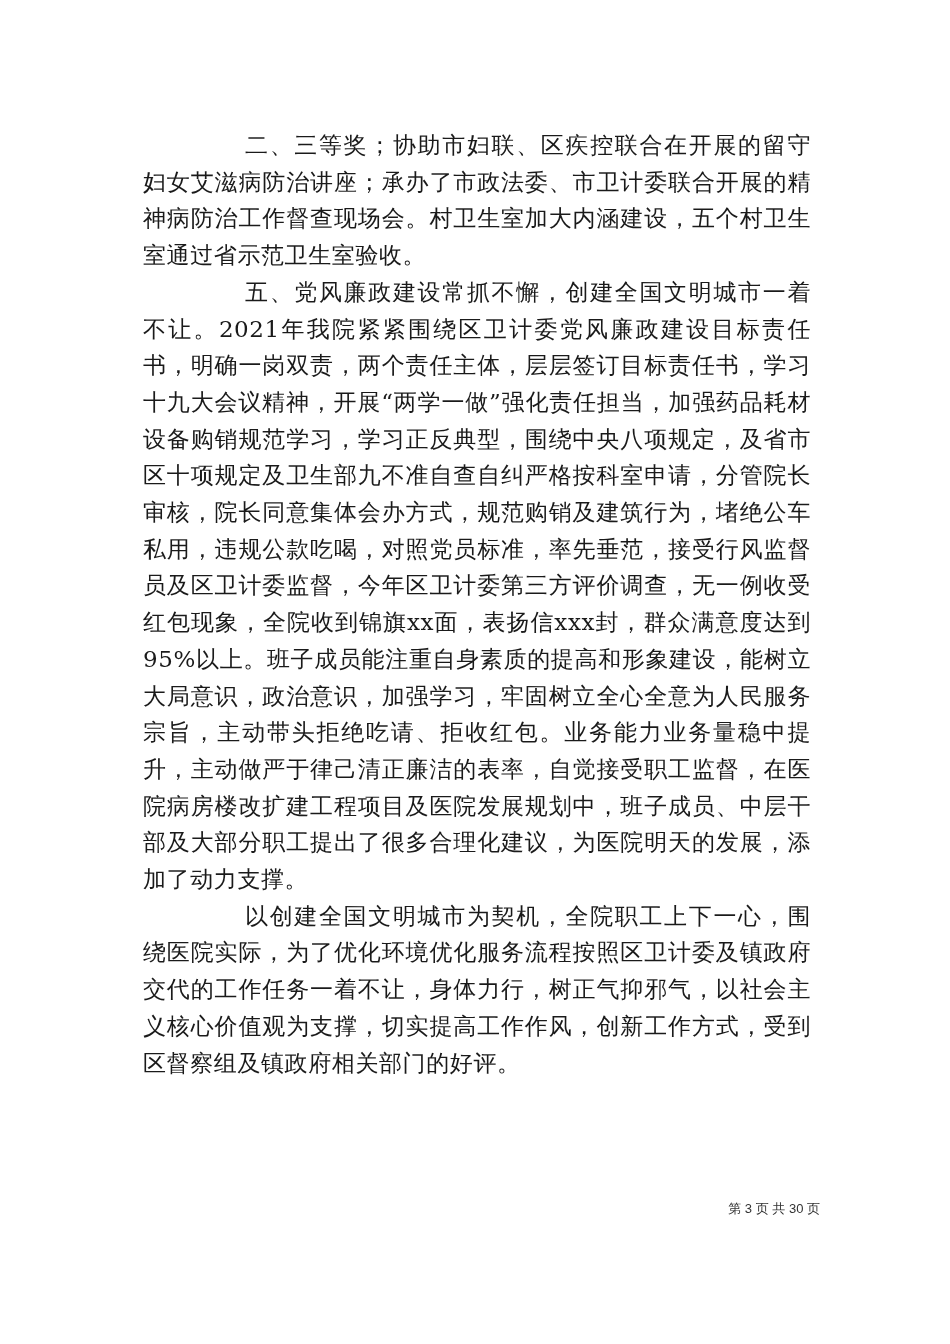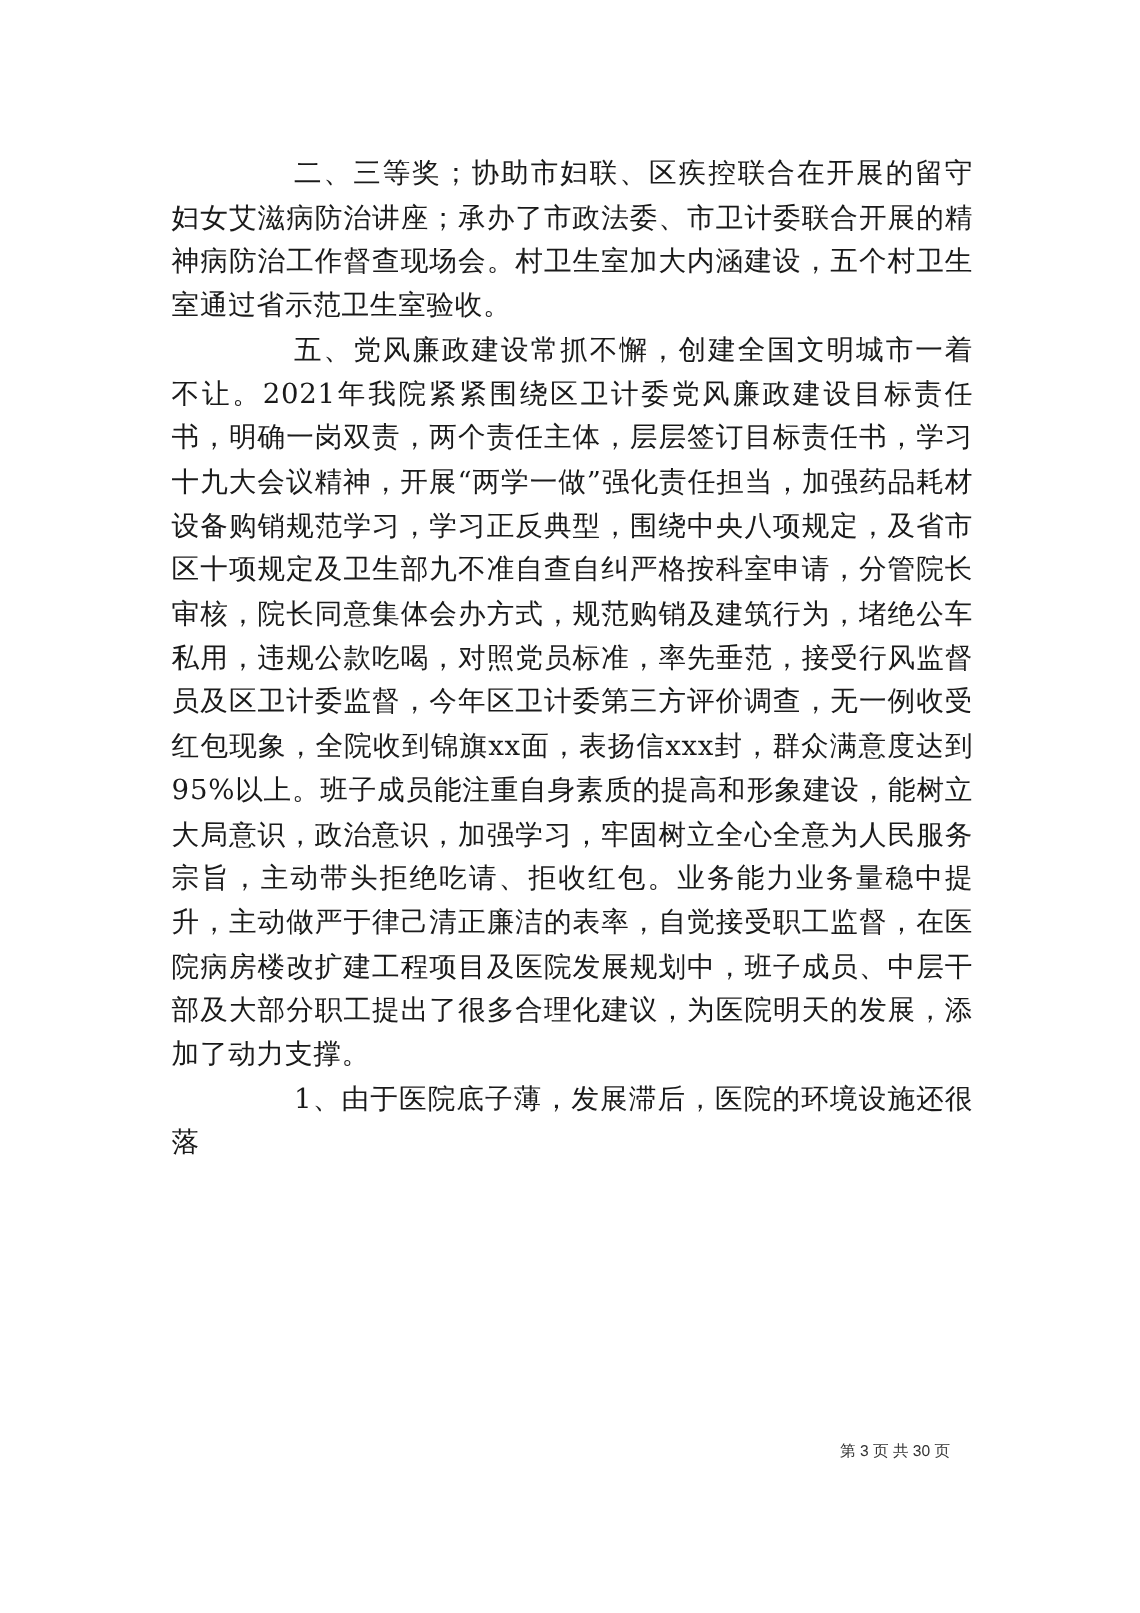--- a/index.html
+++ b/index.html
@@ -40,29 +40,29 @@
       color: #1a1a1a;
     }
     .para.indent {
       text-indent: 102px;
     }
     .footer {
       position: absolute;
       top: 1200px;
       left: 700px;
       width: 120px;
-      text-align: left;
+      text-align: right;
       font-family: "Liberation Sans", "DejaVu Sans", sans-serif;
       font-size: 13px;
       color: #333333;
     }
   </style>
 </head>
 <body>
 
 <div class="page">
   <div class="content">
     <p class="para indent">二、三等奖；协助市妇联、区疾控联合在开展的留守妇女艾滋病防治讲座；承办了市政法委、市卫计委联合开展的精神病防治工作督查现场会。村卫生室加大内涵建设，五个村卫生室通过省示范卫生室验收。</p>
     <p class="para indent">五、党风廉政建设常抓不懈，创建全国文明城市一着不让。2021年我院紧紧围绕区卫计委党风廉政建设目标责任书，明确一岗双责，两个责任主体，层层签订目标责任书，学习十九大会议精神，开展“两学一做”强化责任担当，加强药品耗材设备购销规范学习，学习正反典型，围绕中央八项规定，及省市区十项规定及卫生部九不准自查自纠严格按科室申请，分管院长审核，院长同意集体会办方式，规范购销及建筑行为，堵绝公车私用，违规公款吃喝，对照党员标准，率先垂范，接受行风监督员及区卫计委监督，今年区卫计委第三方评价调查，无一例收受红包现象，全院收到锦旗xx面，表扬信xxx封，群众满意度达到95%以上。班子成员能注重自身素质的提高和形象建设，能树立大局意识，政治意识，加强学习，牢固树立全心全意为人民服务宗旨，主动带头拒绝吃请、拒收红包。业务能力业务量稳中提升，主动做严于律己清正廉洁的表率，自觉接受职工监督，在医院病房楼改扩建工程项目及医院发展规划中，班子成员、中层干部及大部分职工提出了很多合理化建议，为医院明天的发展，添加了动力支撑。</p>
-    <p class="para indent">1、由于医院底子薄，发展滞后，医院的环境设施还很落</p>
+    <p class="para indent">以创建全国文明城市为契机，全院职工上下一心，围绕医院实际，为了优化环境优化服务流程按照区卫计委及镇政府交代的工作任务一着不让，身体力行，树正气抑邪气，以社会主义核心价值观为支撑，切实提高工作作风，创新工作方式，受到区督察组及镇政府相关部门的好评。</p>
   </div>
   <div class="footer">第 3 页 共 30 页</div>
 </div>
 
 </body></html>

